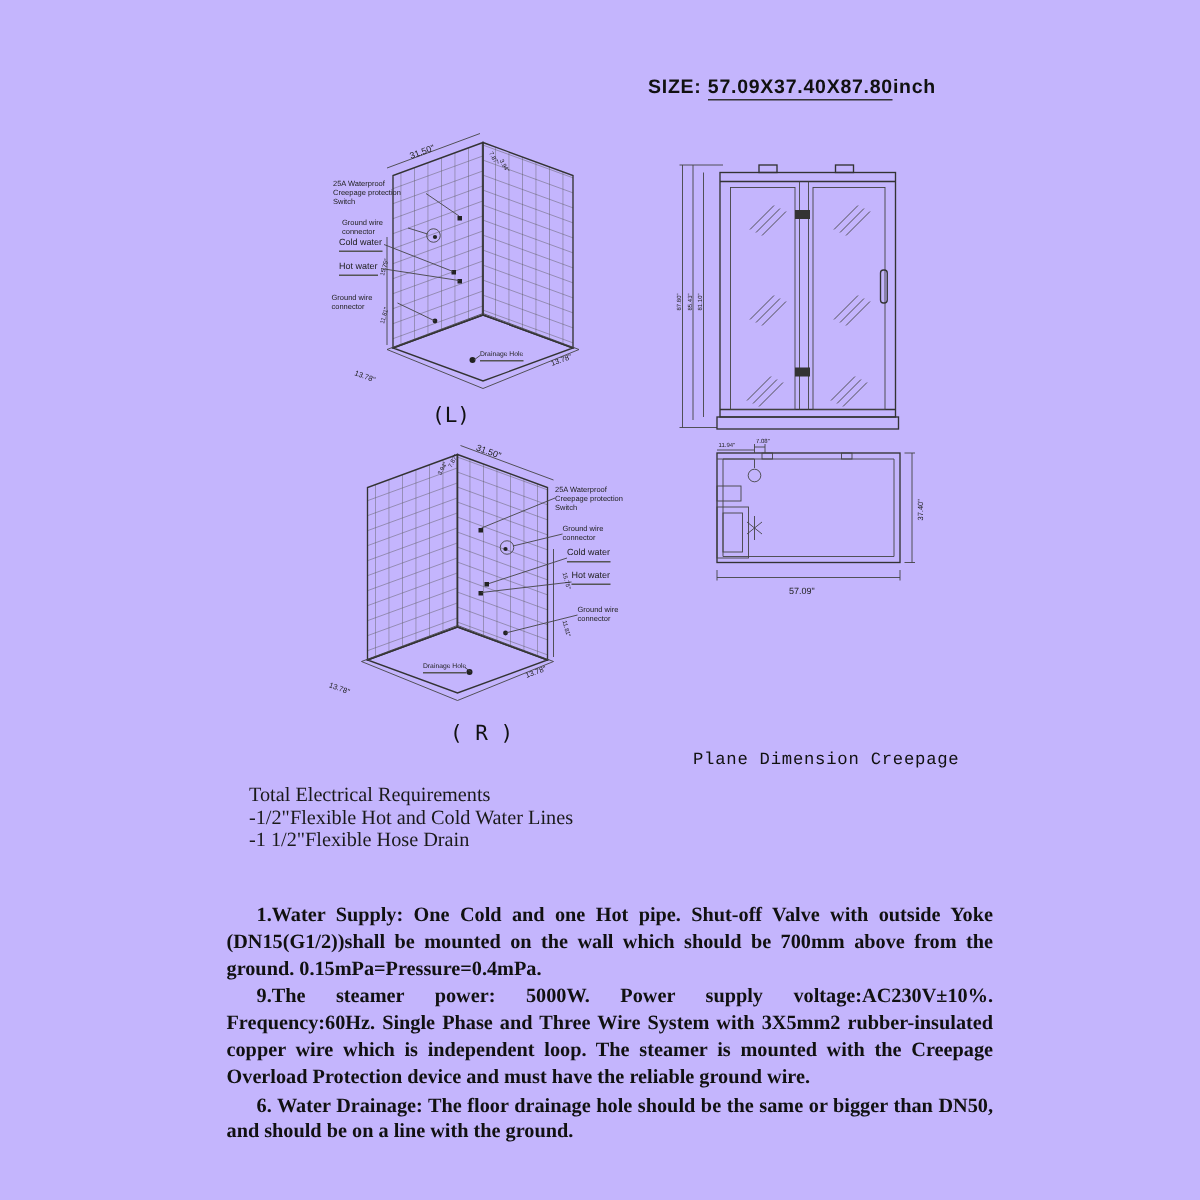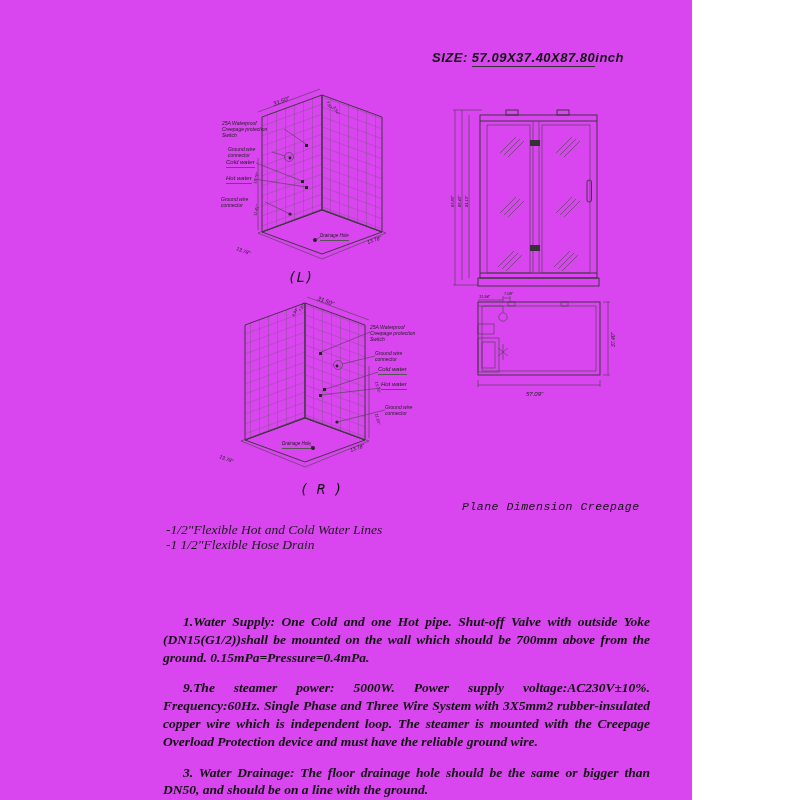--- a/index.html
+++ b/index.html
@@ -1,37 +1,37 @@
 <!DOCTYPE html>
 <html><head>
 <meta charset="utf-8">
 <style>
   html,body{margin:0;padding:0;background:#fff;}
-  #page{position:relative;width:692px;height:800px;background:#d946ef;overflow:hidden;
-        font-family:"Liberation Serif",serif;color:#1a1a1a;font-style:italic;}
+  #page{position:relative;width:800px;height:800px;background:#c4b5fd;overflow:hidden;
+        font-family:"Liberation Serif",serif;color:#1a1a1a;}
   .abs{position:absolute;}
   
   #size-label{left:432px;top:50px;font-family:"Liberation Sans",sans-serif;
               font-weight:bold;font-size:13px;letter-spacing:.5px;color:#111;white-space:nowrap;}
   #size-label .val{border-bottom:1.5px solid #333;padding-bottom:1px;}
   
   .lbl{font-family:"Liberation Sans",sans-serif;color:#222;font-size:5px;line-height:6px;white-space:nowrap;}
   .lbl.big{font-size:6px;line-height:7px;border-bottom:.5px solid #555;padding-bottom:.5px;}
   .lbl.ul{border-bottom:.5px solid #555;padding-bottom:.5px;}
   .cap-paren{font-family:"DejaVu Sans Mono",monospace;font-size:14px;color:#111;}
   
   .caption{font-family:"Liberation Mono",monospace;font-size:11.5px;letter-spacing:.5px;
            color:#111;white-space:nowrap;}
   
   #specs{left:166px;top:522px;font-size:13.5px;line-height:15.2px;color:#1a1a1a;}
   #specs div{white-space:nowrap;}
   
   #notes{left:150px;top:600px;width:513px;font-size:13.5px;line-height:17.8px;
          font-weight:bold;color:#111;text-align:justify;}
-  #notes p{margin:13px;text-indent:20px;}
+  #notes p{margin:1px;text-indent:20px;}
   svg{position:absolute;overflow:visible;}
   svg text{font-family:"Liberation Sans",sans-serif;fill:#222;}
   .thin{stroke:#444;stroke-width:.6;fill:none;}
   .med{stroke:#333;stroke-width:.9;fill:none;}
 </style>
 </head>
 <body>
 
 <div id="page">
 
@@ -218,23 +218,24 @@
       <text font-size="5" transform="translate(167,59) rotate(-90)">37.40"</text>
       <path class="thin" d="M30 12 55 12 M55 8 55 14 M62 8 62 14 M55 10 62 10"></path>
       <text font-size="4" x="31" y="10">11.94"</text>
       <text font-size="4" x="56" y="7">7.08"</text>
     </g>
   </svg>
 
   <div class="abs caption" style="left:462px;top:500px">Plane Dimension Creepage</div>
 
   <div class="abs" id="specs">
+    <div>Total Electrical Requirements</div>
     <div>-1/2"Flexible Hot and Cold Water Lines</div>
     <div>-1 1/2"Flexible Hose Drain</div>
   </div>
 
   <div class="abs" id="notes">
     <p>1.Water Supply: One Cold and one Hot pipe. Shut-off Valve with outside Yoke (DN15(G1/2))shall be mounted on the wall which should be 700mm above from the ground. 0.15mPa=Pressure=0.4mPa.</p>
     <p>9.The steamer power: 5000W. Power supply voltage:AC230V±10%. Frequency:60Hz. Single Phase and Three Wire System with 3X5mm2 rubber-insulated copper wire which is independent loop. The steamer is mounted with the Creepage Overload Protection device and must have the reliable ground wire.</p>
-    <p>3. Water Drainage: The floor drainage hole should be the same or bigger than DN50, and should be on a line with the ground.</p>
+    <p>6. Water Drainage: The floor drainage hole should be the same or bigger than DN50, and should be on a line with the ground.</p>
   </div>
 
 </div>
 
 </body></html>

